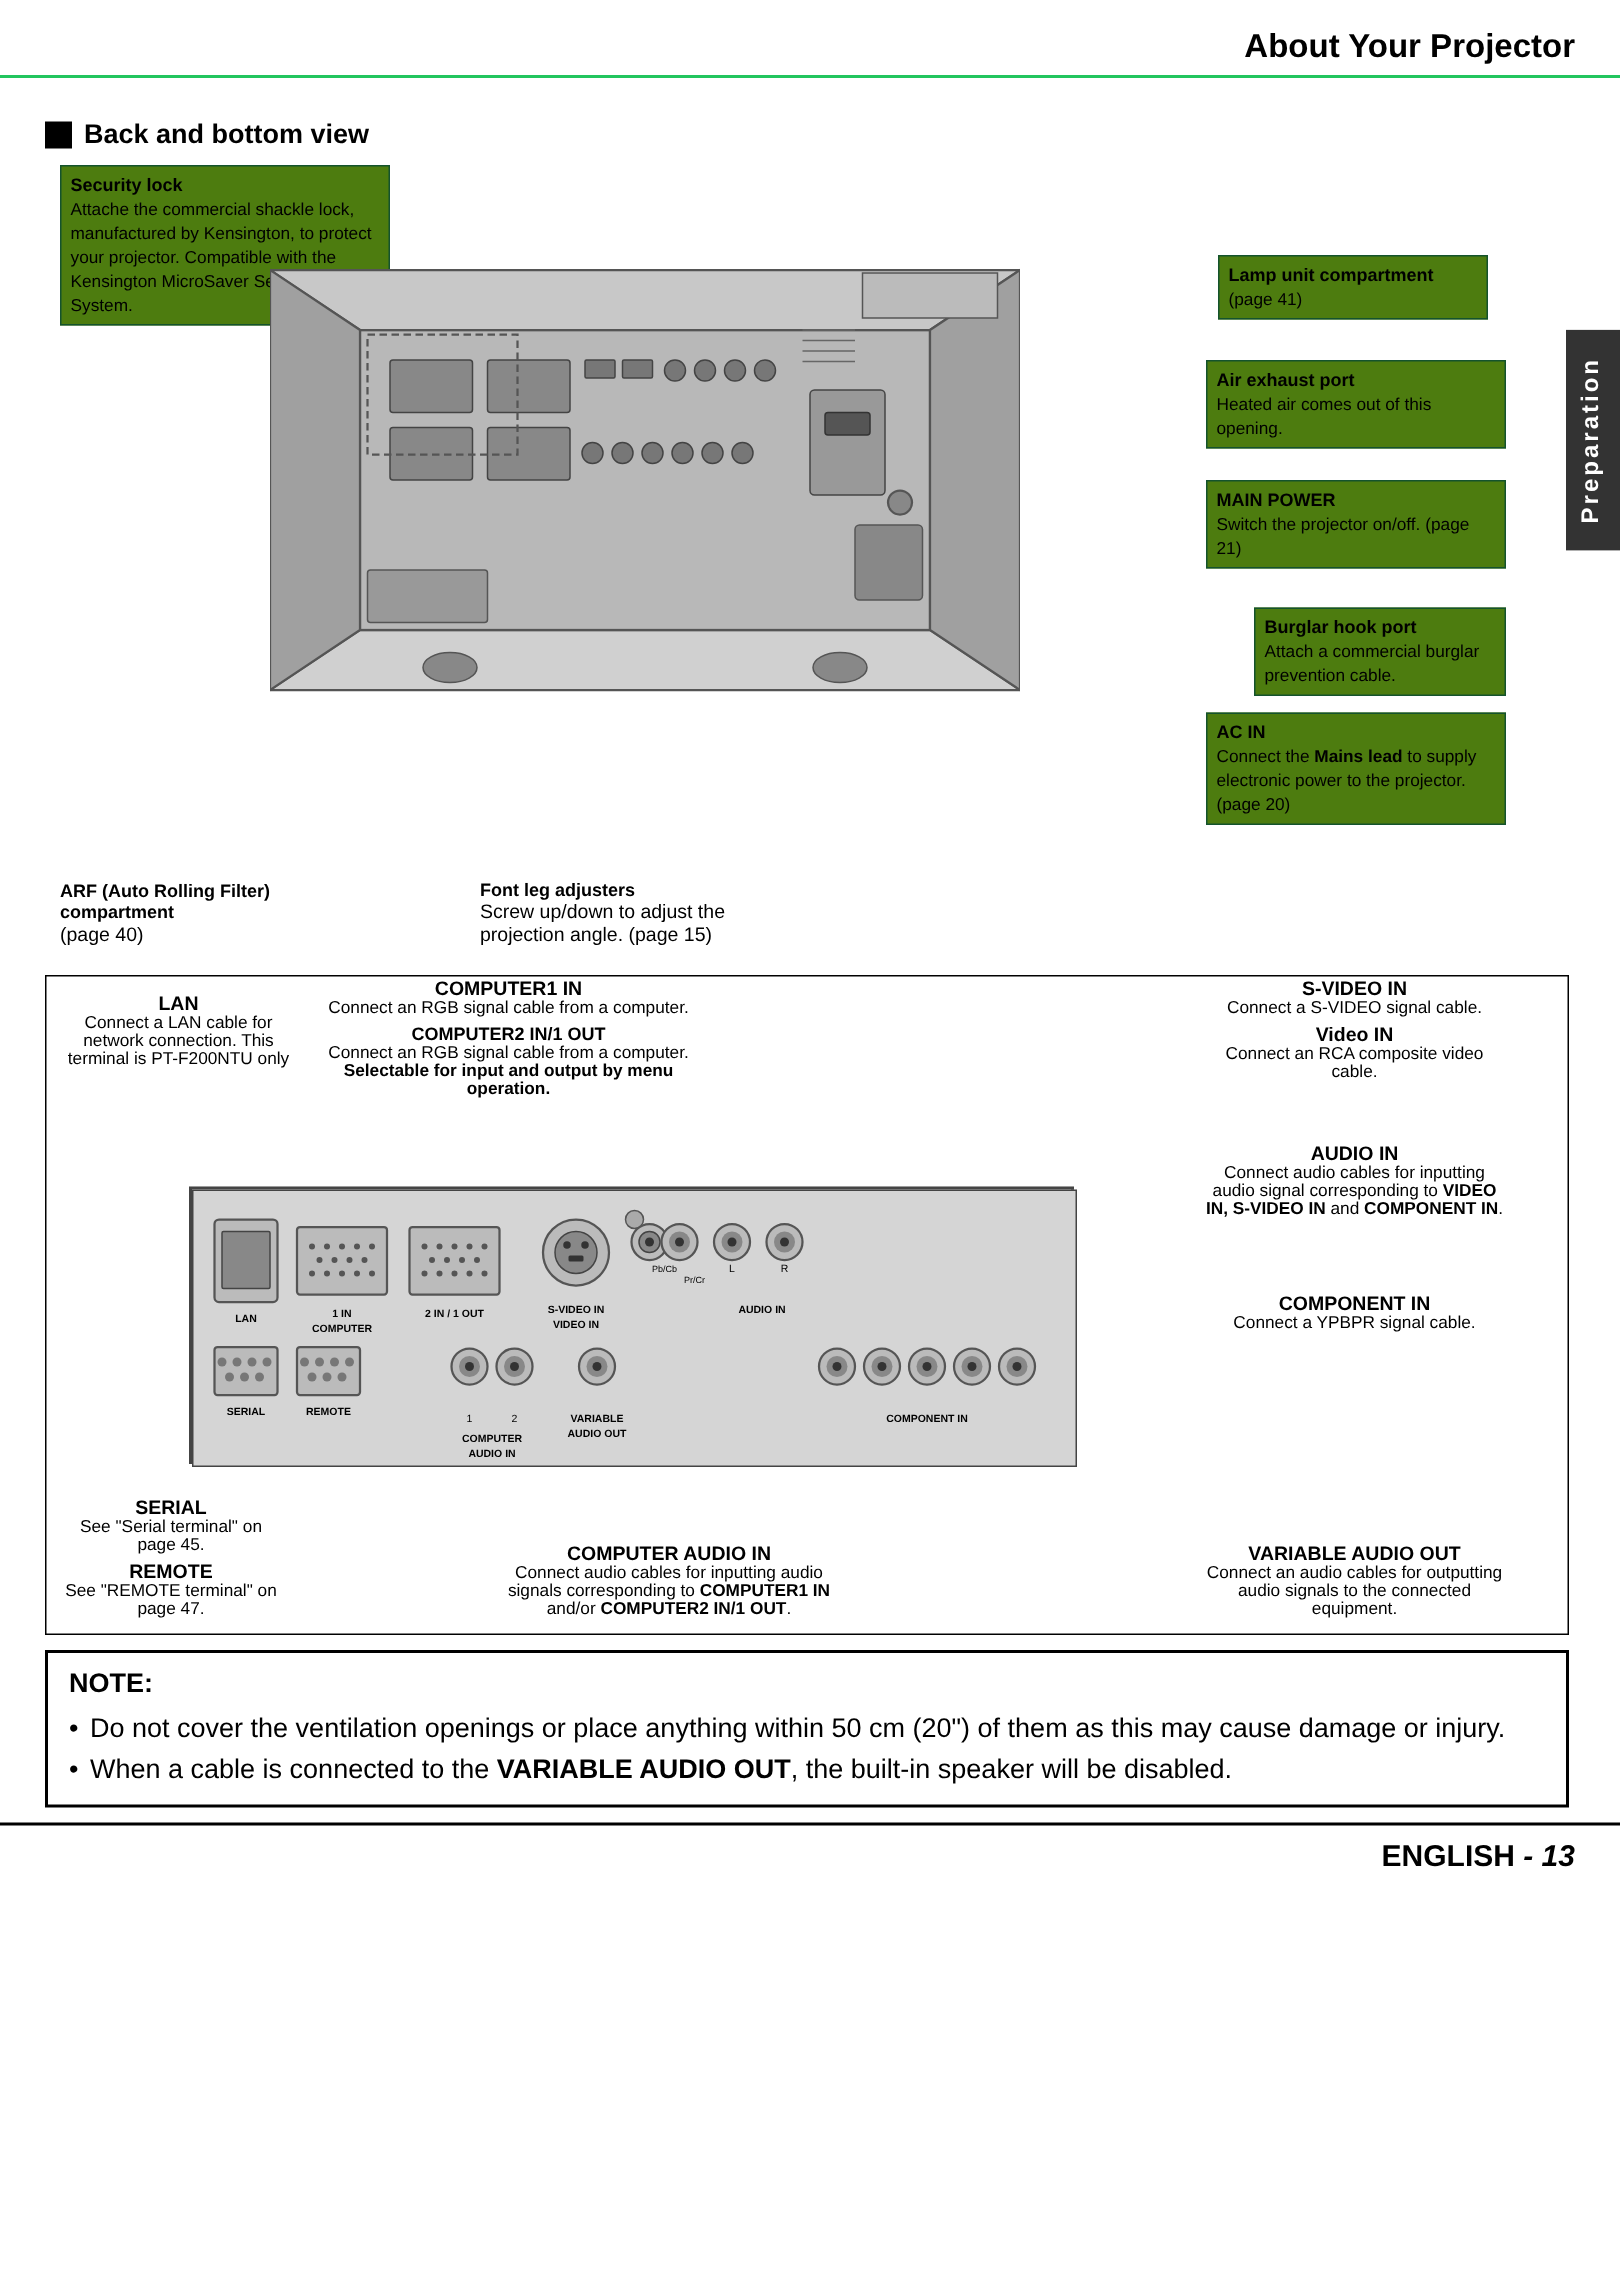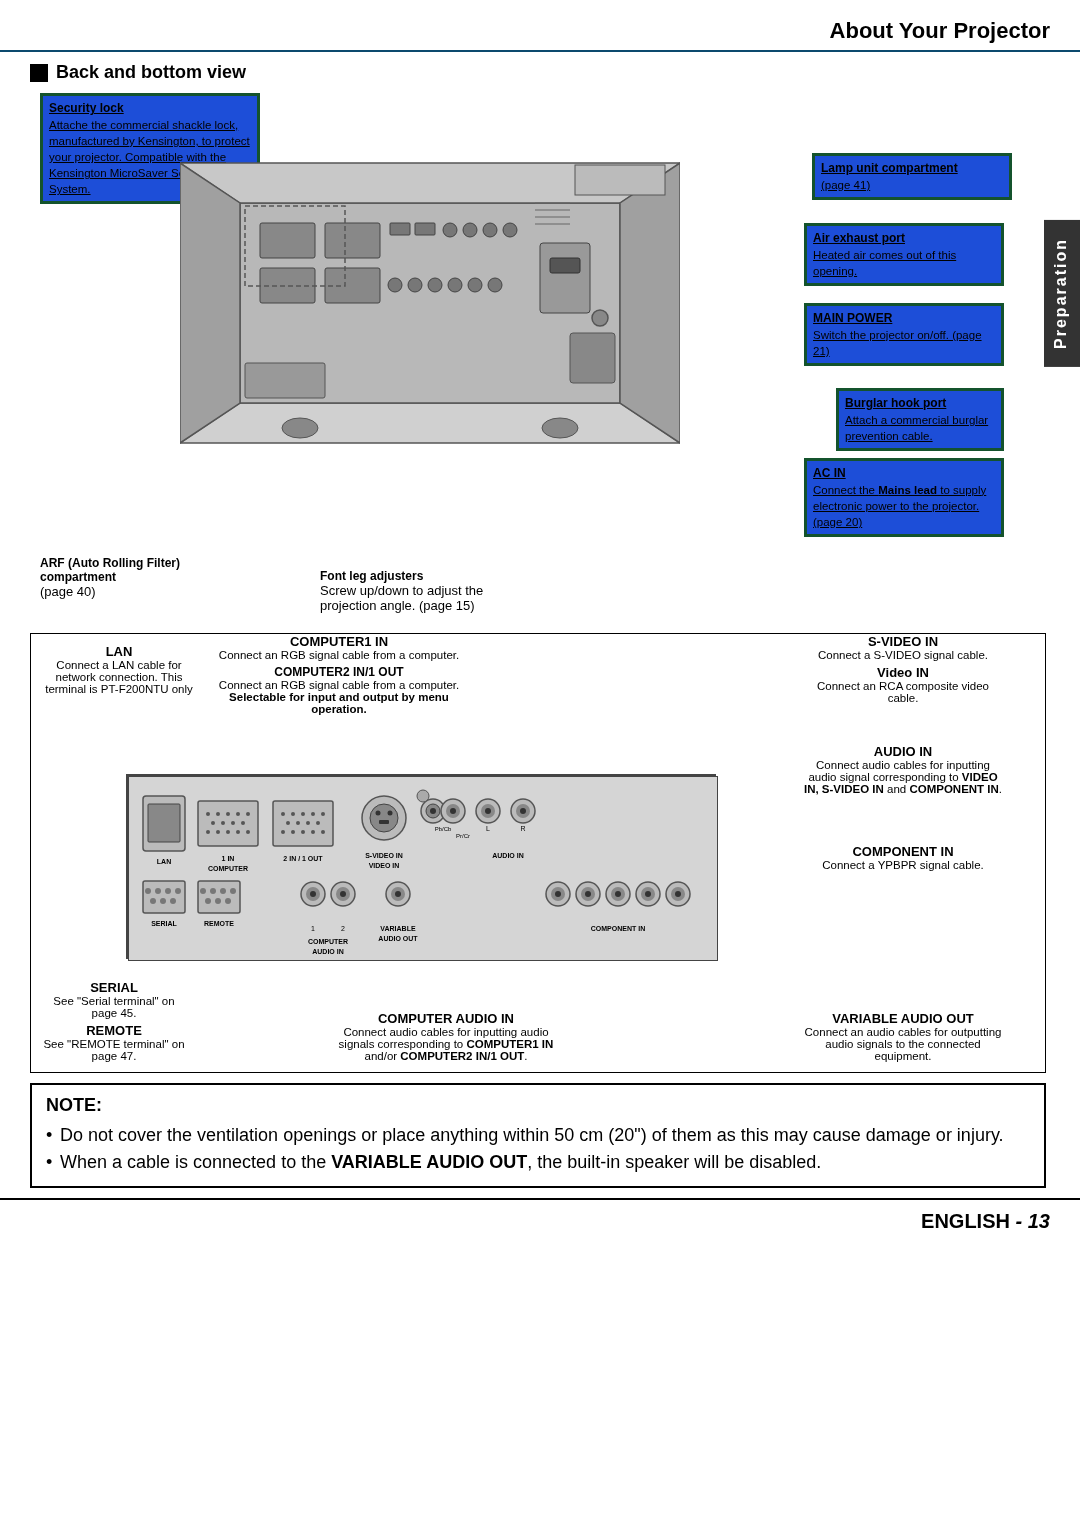--- a/index.html
+++ b/index.html
@@ -10,22 +10,22 @@
       font-family: Arial, Helvetica, sans-serif;
       font-size: 13px;
       color: #000;
       position: relative;
     }
 
     
     .page-header {
       text-align: right;
       padding: 18px 30px 6px 30px;
-      border-bottom: 2px solid #0c4a6e;
-      margin-bottom: 0;
+      border-bottom: 2px solid #22c55e;
+      margin-bottom: 17px;
     }
     .page-header h1 {
       font-size: 22px;
       font-weight: bold;
     }
 
     
     .side-tab {
       position: absolute;
       right: 0;
@@ -69,26 +69,25 @@
     .diagram-section {
       position: relative;
       width: 100%;
       height: 530px;
       margin-bottom: 10px;
     }
 
     
     .anno-box {
       position: absolute;
-      background: #1d4ed8;
-      border: 3px solid #14532d;
+      background: #4d7c0f;
+      border: 1px solid #14532d;
       padding: 4px 6px;
       font-size: 11.5px;
       line-height: 1.4;
-      text-decoration: underline;
     }
     .anno-box .title {
       font-weight: bold;
       font-size: 12px;
     }
 
     
     .ports-section {
       position: relative;
       width: 100%;
@@ -232,21 +231,21 @@
         <rect x="65" y="240" width="80" height="35" rx="2" fill="#999" stroke="#555" stroke-width="1"></rect>
 
         <rect x="395" y="42" width="90" height="30" fill="#bbb" stroke="#555" stroke-width="1"></rect>
 
         <circle cx="420" cy="195" r="8" fill="#888" stroke="#555" stroke-width="1.5"></circle>
 
         <rect x="390" y="210" width="45" height="50" rx="3" fill="#888" stroke="#555" stroke-width="1"></rect>
       </svg>
     </div>
 
-    <div class="anno-box" style="right:34px; top:60px; width:200px;">
+    <div class="anno-box" style="right:54px; top:60px; width:180px;">
       <div class="title">Lamp unit compartment</div>
       <div>(page 41)</div>
     </div>
 
     <div class="anno-box" style="right:42px; top:130px; width:200px;">
       <div class="title">Air exhaust port</div>
       <div>Heated air comes out of this opening.</div>
     </div>
 
     <div class="anno-box" style="right:42px; top:210px; width:200px;">
@@ -257,21 +256,21 @@
     <div class="anno-box" style="right:42px; top:295px; width:168px;">
       <div class="title">Burglar hook port</div>
       <div>Attach a commercial burglar prevention cable.</div>
     </div>
 
     <div class="anno-box" style="right:42px; top:365px; width:200px;">
       <div class="title">AC IN</div>
       <div>Connect the <strong>Mains lead</strong> to supply electronic power to the projector. (page 20)</div>
     </div>
 
-    <div style="position:absolute; left:10px; bottom:24px; width:195px;">
+    <div style="position:absolute; left:10px; bottom:10px; width:195px;">
       <div style="font-weight:bold; font-size:12px;">ARF (Auto Rolling Filter) compartment</div>
       <div>(page 40)</div>
     </div>
 
     <div style="position:absolute; left:290px; bottom:10px; width:220px;">
       <div style="font-weight:bold; font-size:12px;">Font leg adjusters</div>
       <div>Screw up/down to adjust the projection angle. (page 15)</div>
     </div>
 
   </div>

